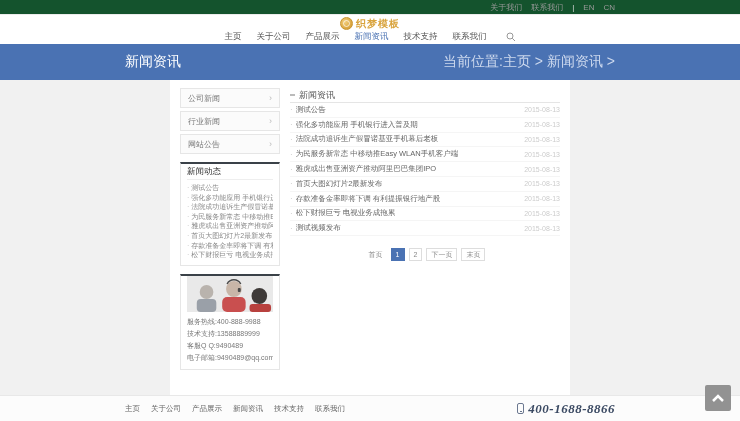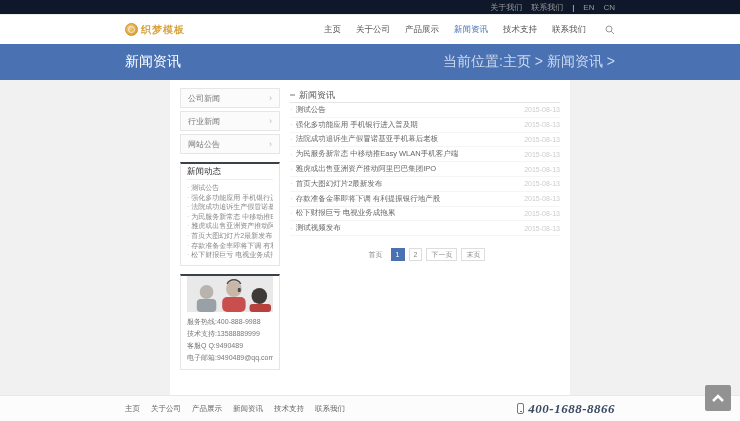--- a/index.html
+++ b/index.html
@@ -7,34 +7,34 @@
   body {
     font-family:"Liberation Sans", sans-serif;
     background:#f1f1f1;
     position:relative;
     overflow:hidden;
   }
   a { text-decoration:none; }
 
   
   .topbar {
-    height:15px; background:#0f172a; border-bottom:1px solid #ececec;
+    height:15px; background:#14532d; border-bottom:1px solid #ececec;
     display:flex; align-items:center;
   }
   .topbar-inner {
     width:490px; margin:0 auto; display:flex; justify-content:flex-end;
     align-items:center; gap:9px; font-size:8px; color:#999;
   }
   .topbar-inner a { color:#999; }
   .topbar .divider { color:#ddd; }
 
   
   .header { height:29px; background:#ffffff; display:flex; align-items:center; }
   .header-inner {
-    width:490px; margin:0 auto; display:flex; align-items:center; justify-content:space-between;
+    width:490px; margin:0 auto; display:flex; align-items:center; justify-content:space-between;flex-direction:column;
   }
   .logo { display:flex; align-items:center; gap:3px; }
   .logo-coin {
     width:13px; height:13px; border-radius:50%;
     background:radial-gradient(circle at 35% 35%, #f3cf7e, #d9a43e 70%);
     border:1px solid #c9942e; display:inline-block; position:relative;
   }
   .logo-coin::after {
     content:""; position:absolute; inset:2px; border:1px solid rgba(255,255,255,.7); border-radius:50%;
   }

